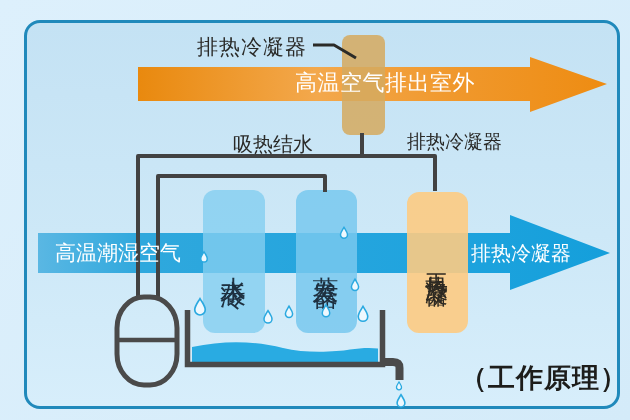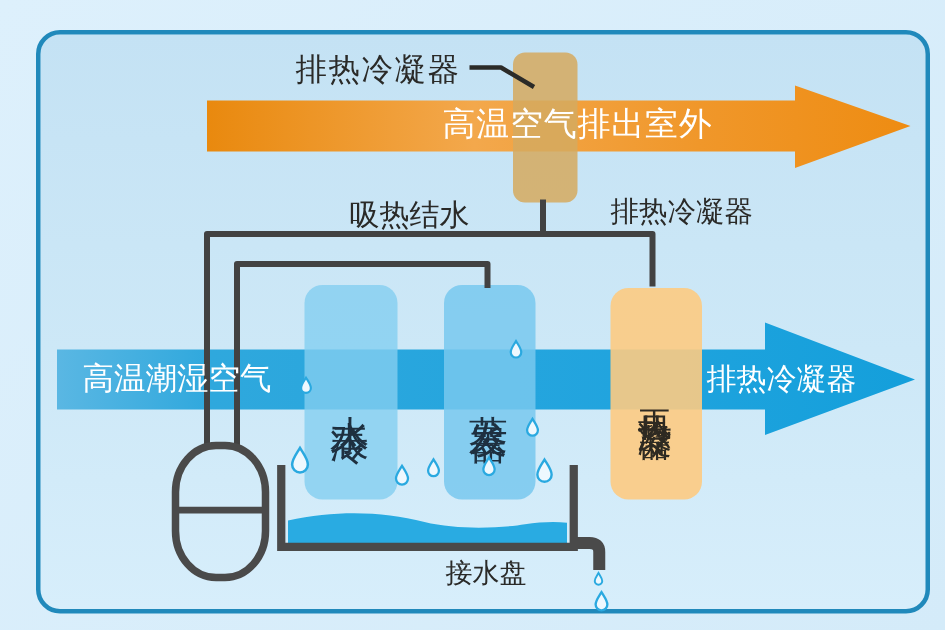--- a/index.html
+++ b/index.html
@@ -95,17 +95,17 @@
   <div class="txt white z4" style="left:295px;top:71px;font-size:22px;letter-spacing:0.5px;">高温空气排出室外</div>
 
   <div class="txt z4" style="left:233px;top:133px;font-size:20px;">吸热结水</div>
 
   <div class="txt z4" style="left:407px;top:132px;font-size:19px;">排热冷凝器</div>
 
   <div class="txt white z4" style="left:55px;top:241px;font-size:21px;">高温潮湿空气</div>
 
   <div class="txt white z4" style="left:471px;top:242px;font-size:20px;">排热冷凝器</div>
 
-  <div class="txt z4" style="left:297px;top:373px;font-size:18px;">接水盘</div>
 
 
+  <div class="txt caption z4" style="left:460px;top:364px;font-size:27px;">（工作原理）</div>
 
 </div>
 
 </body></html>

